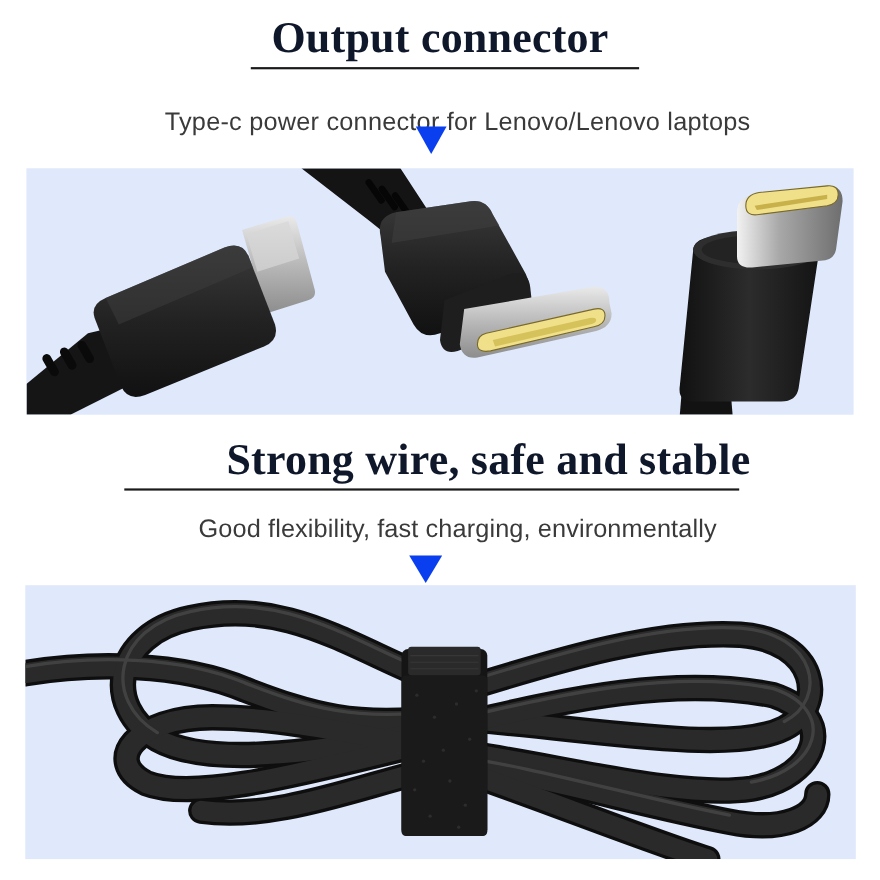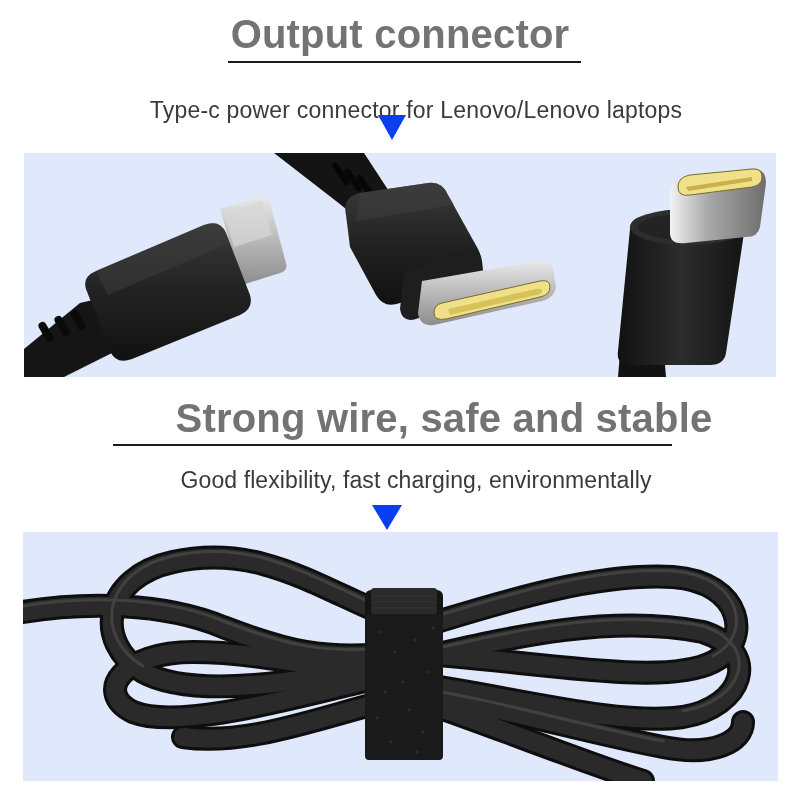--- a/index.html
+++ b/index.html
@@ -1,20 +1,20 @@
 <!DOCTYPE html>
 <html><head>
 <meta charset="utf-8">
 <style>
   html, body { margin: 0; padding: 0; background: #ffffff; }
   body { width: 800px; height: 800px; position: relative; overflow: hidden; font-family: "Liberation Sans", sans-serif; }
   .heading {
     position: absolute; left: 0; width: 800px; text-align: center;
-    font-family: Liberation Sans, sans-serif; font-weight: bold;
-    color: #737373; margin: 0; letter-spacing: 0.2px;
+    font-family: Liberation Serif, serif; font-weight: bold;
+    color: #0f172a; margin: 0; letter-spacing: 0.2px;
   }
   .h1 { top: 10px; font-size: 40px; line-height: 48px; }
   .h2 { top: 394px; font-size: 40px; line-height: 48px; padding-left: 44px; }
   .rule { position: absolute; height: 2px; background: #1a1a1a; }
   .rule1 { left: 228px; width: 353px; top: 61px; }
   .rule2 { left: 113px; width: 559px; top: 444px; }
   .sub {
     position: absolute; left: 0; width: 800px; text-align: center;
     color: #3a3a3a; font-size: 23px; margin: 16px;
     font-family: "Liberation Sans", "DejaVu Sans", sans-serif;

